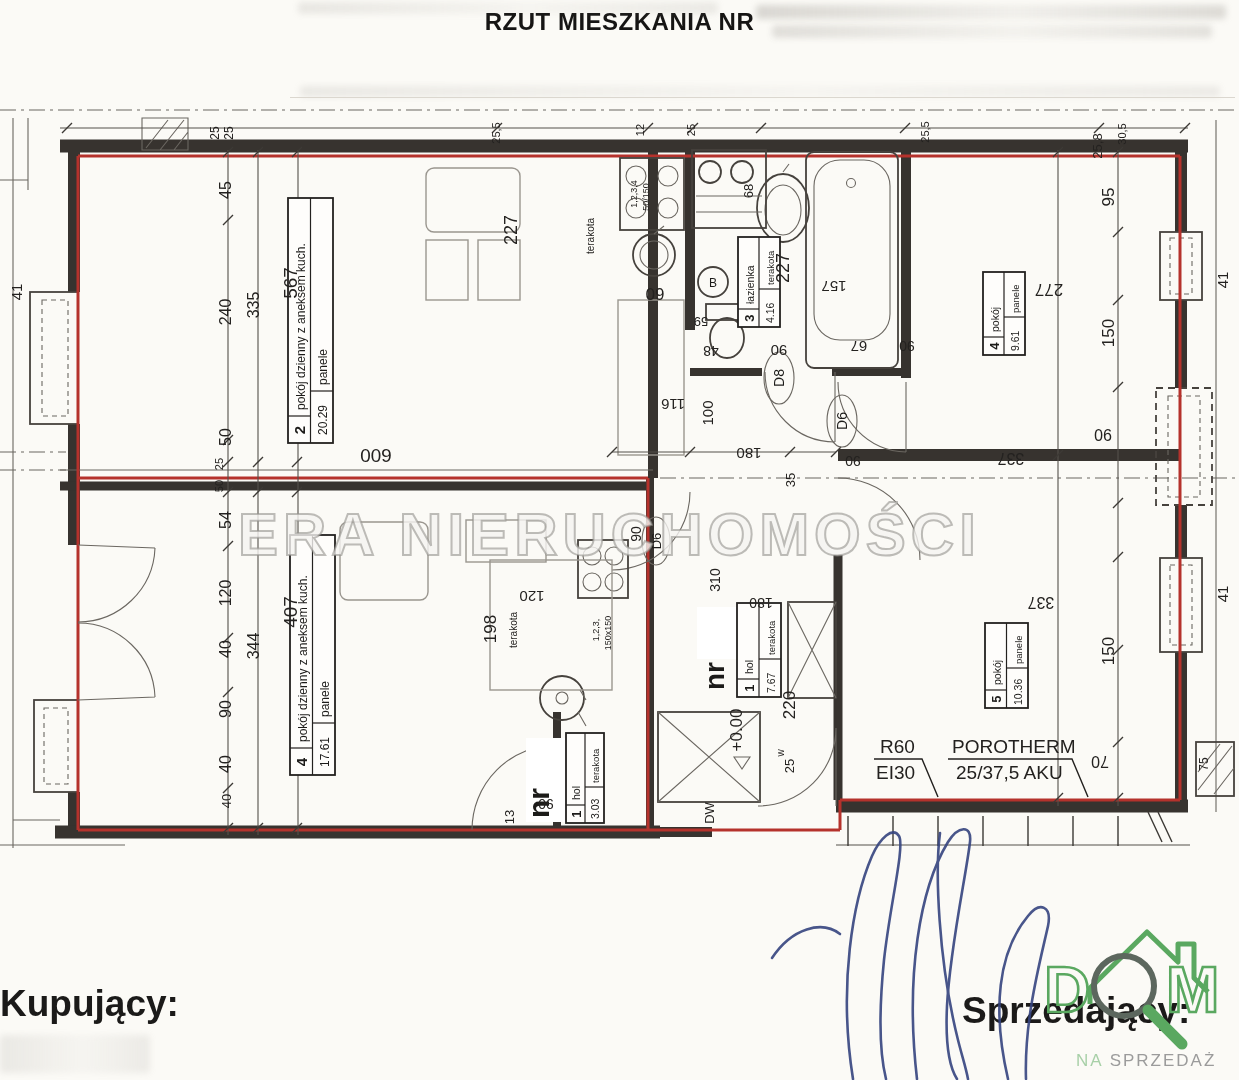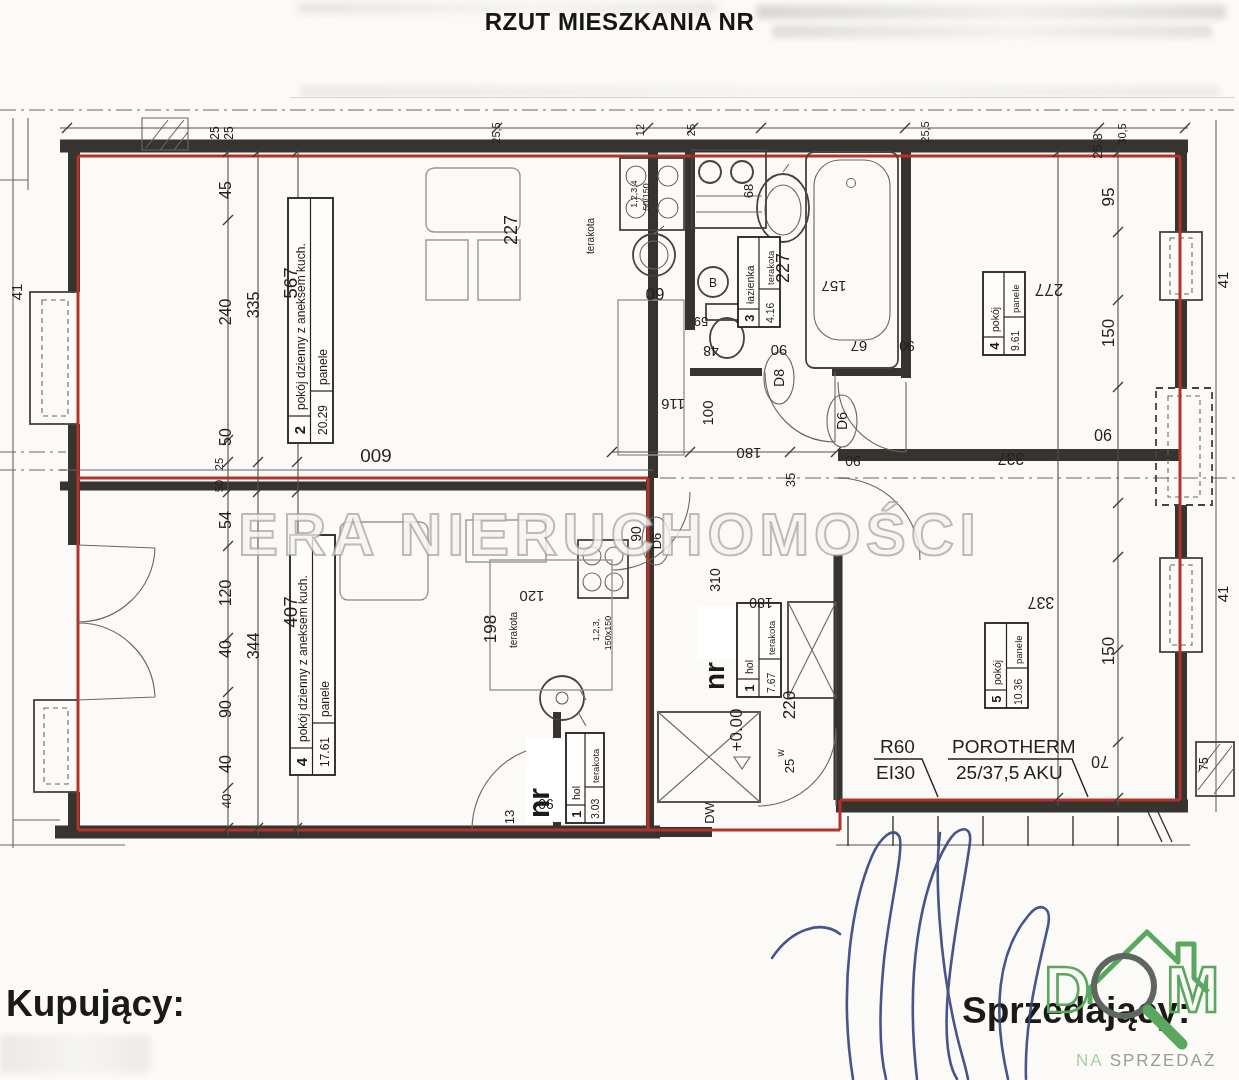--- a/index.html
+++ b/index.html
@@ -8,21 +8,21 @@
   svg{position:absolute;left:0;top:0;}
   #plan{z-index:1;}
   #sig{z-index:4;pointer-events:none;}
   .header{position:absolute;left:0;top:8px;width:1239px;text-align:center;z-index:2;color:#161514;}
   .header .t1{font-size:24px;font-weight:700;letter-spacing:.5px;}
   .header .t2{font-size:22px;font-weight:600;margin-top:10px;}
   .watermark{position:absolute;left:238px;top:500px;z-index:3;white-space:nowrap;
      font-weight:700;font-size:60px;letter-spacing:5px;
      color:rgba(245,244,241,.80);-webkit-text-stroke:2px rgba(148,146,142,.60);}
   .signlabel{position:absolute;z-index:2;color:#1b1a19;font-weight:600;}
-  #buyer{left:0px;top:983px;font-size:37px;margin-left:6px;}
+  #buyer{left:0px;top:983px;font-size:37px;}
   #seller{left:962px;top:990px;font-size:37px;}
   .smudge{position:absolute;z-index:2;filter:blur(3px);border-radius:4px;
      background:linear-gradient(90deg,rgba(152,148,141,.34),rgba(152,148,141,.10) 55%,rgba(152,148,141,.30));}
   .fold{position:absolute;z-index:2;background:#dbd7cf;filter:blur(.6px);}
   
   .wallx{stroke:#37332f;fill:none;}
   .thin{stroke:#6b6761;stroke-width:1.1;fill:none;}
   .dim{stroke:#55514b;stroke-width:1.1;fill:none;}
   .tick{stroke:#3c3935;stroke-width:1.4;fill:none;}
   .furn{stroke:#9a968f;stroke-width:1.4;fill:none;}

